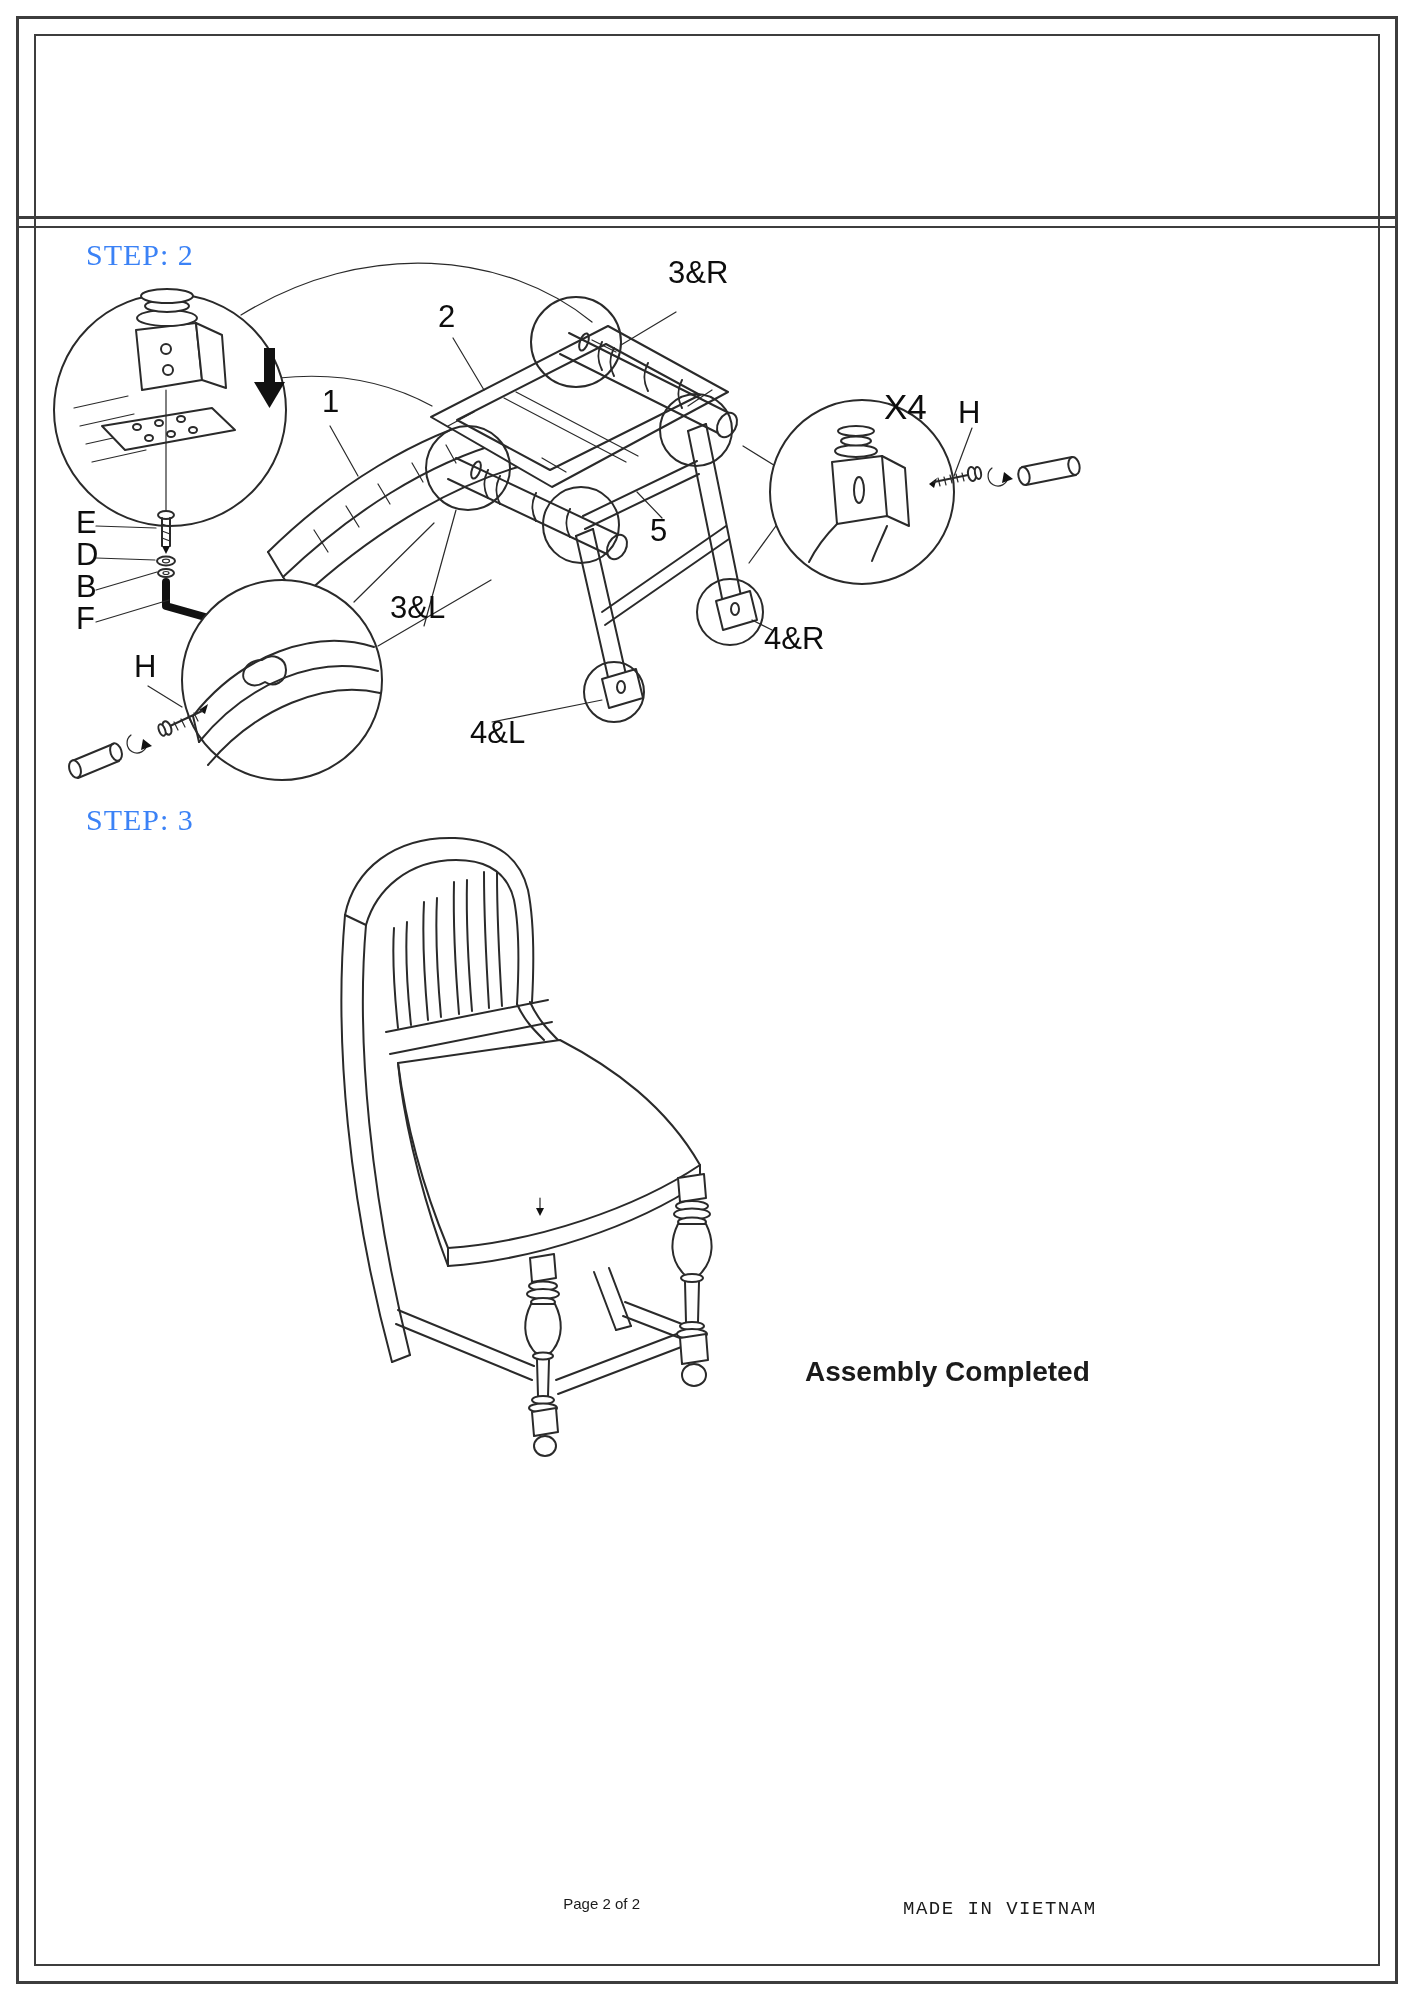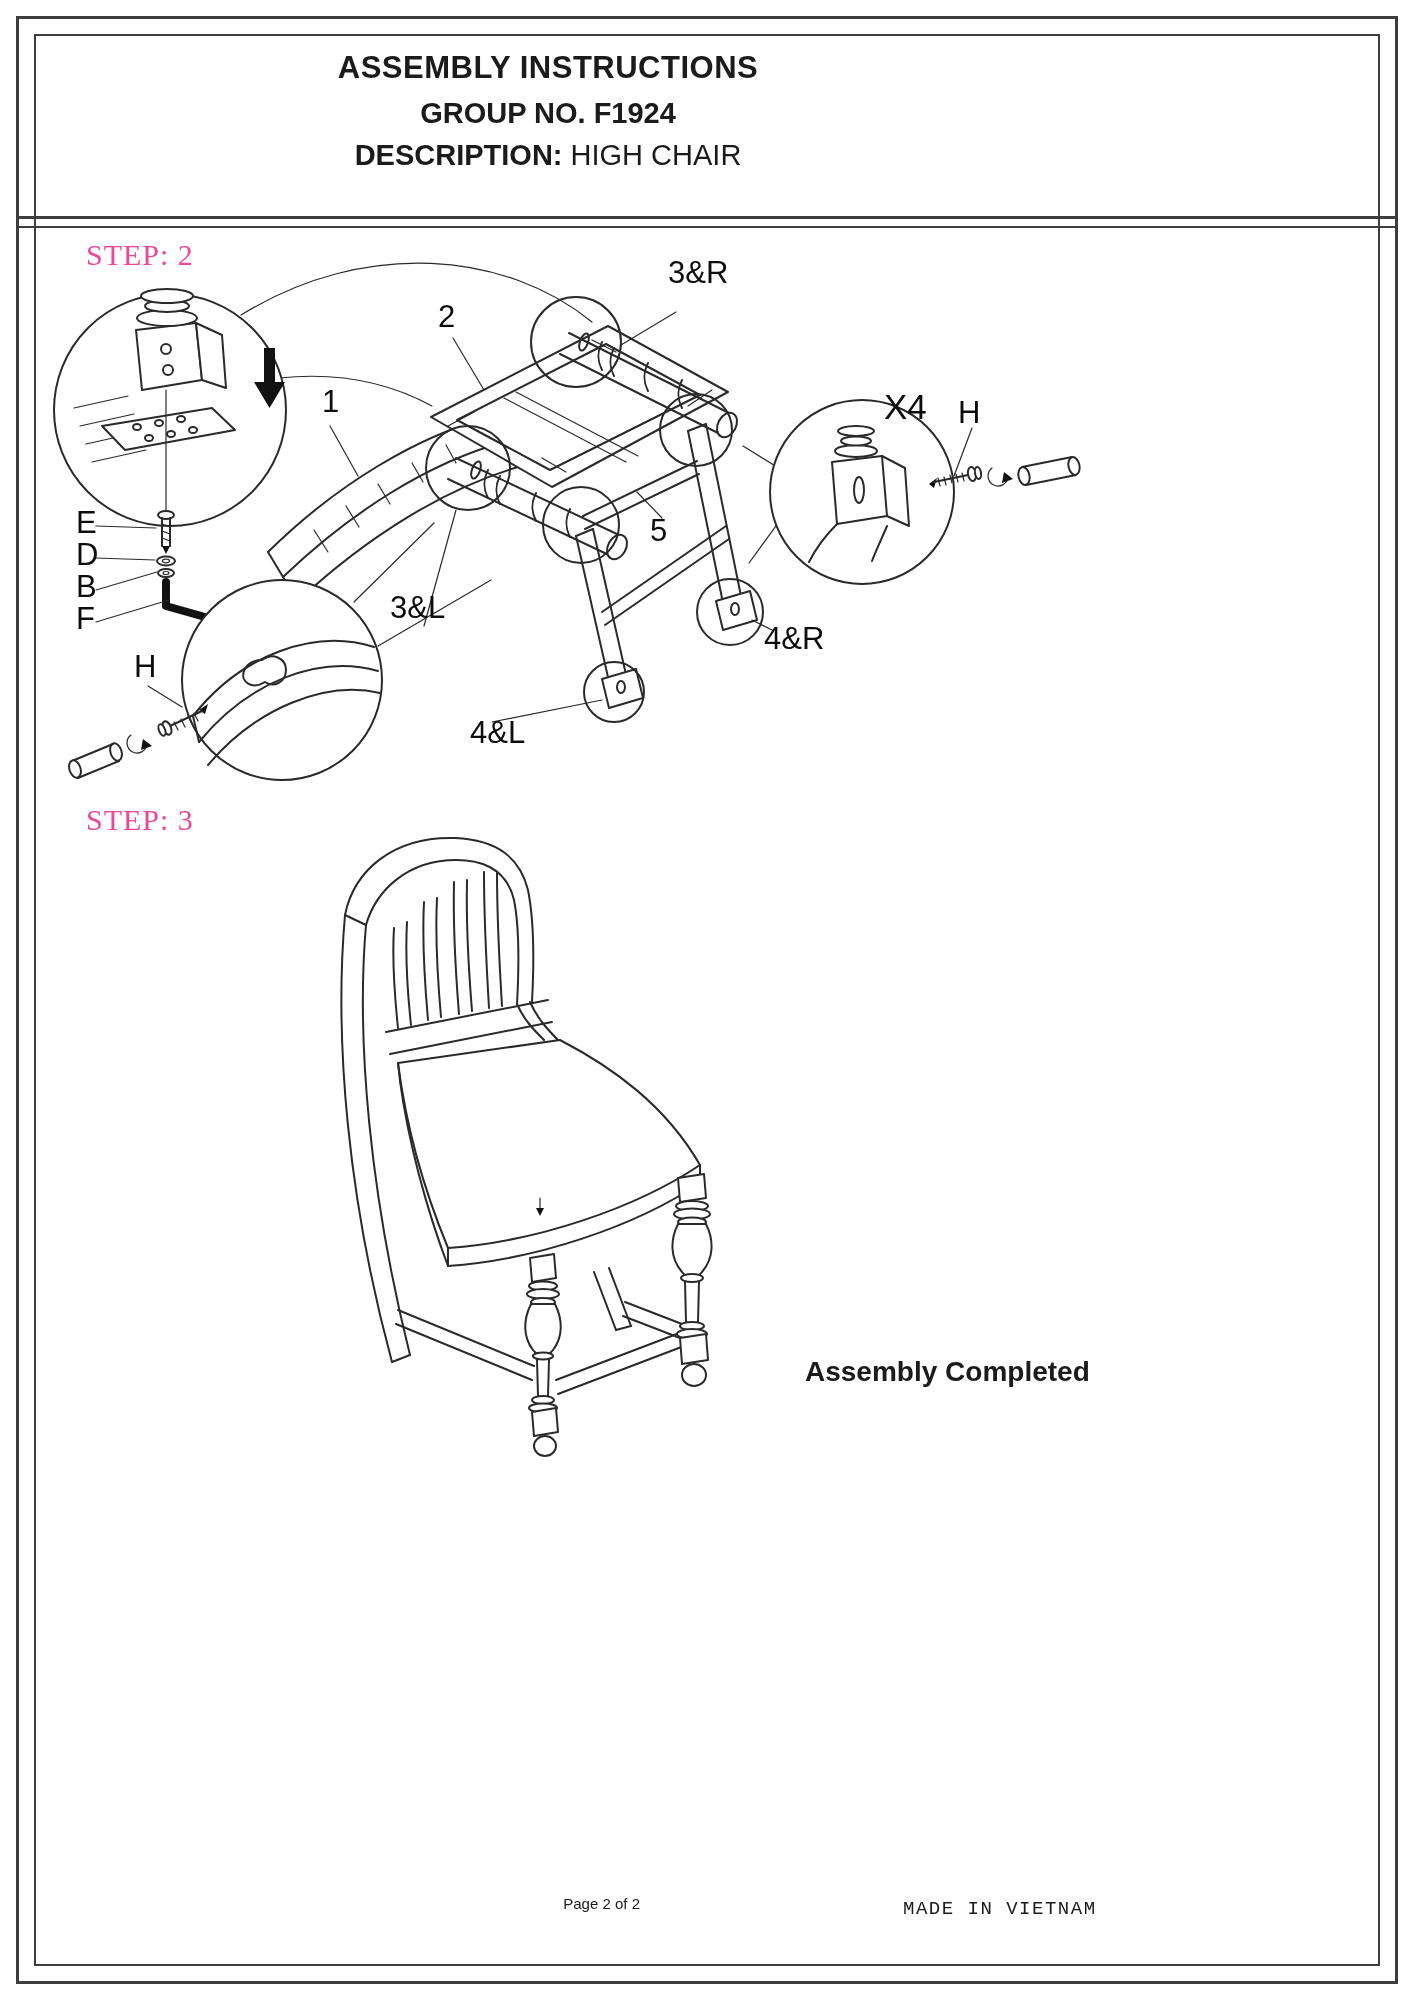--- a/index.html
+++ b/index.html
@@ -12,21 +12,21 @@
   .hr1 { top:216px; border-top:3px solid #3d3d3d; }
   .hr2 { top:226px; border-top:2px solid #3d3d3d; }
 
   .header { position:absolute; left:36px; top:50px; width:1024px; text-align:center; }
   .header .h1 { font-size:31px; font-weight:bold; letter-spacing:.5px; }
   .header .h2 { font-size:29px; font-weight:bold; margin-top:11px; }
   .header .h3 { font-size:29px; font-weight:normal; margin-top:9px; }
   .header .h3 .lbl { font-weight:bold; }
 
   .step-label { position:absolute; left:86px; font-family:"Liberation Serif", serif;
-                font-size:30px; color:#ec4899; letter-spacing:1px; }
+                font-size:30px; color:#3b82f6; letter-spacing:1px; }
   #step2-label { top:238px; }
   #step3-label { top:803px; }
 
   .diagram { position:absolute; left:36px; }
   #step2-svg { top:230px; }
   #step3-svg { top:810px; }
 
   .co { position:absolute; font-size:31px; color:#0d0d0d; line-height:1.1; white-space:nowrap; }
   .co-x4 { font-size:35px;margin-top:28px; }
 
@@ -43,28 +43,20 @@
 </head>
 <body>
 
 <div class="page">
 
   <div class="border-outer"></div>
   <div class="border-inner"></div>
   <div class="hr hr1"></div>
   <div class="hr hr2"></div>
 
-  <div class="header">
-    <div class="h1">ASSEMBLY INSTRUCTIONS</div>
-    <div class="h2">GROUP NO. F1924</div>
-    <div class="h3">
-      <span class="lbl">DESCRIPTION:</span>
-      <span>HIGH CHAIR</span>
-    </div>
-  </div>
 
   <div id="step2-label" class="step-label">STEP: 2</div>
 
   <svg id="step2-svg" class="diagram" width="1342" height="575" viewBox="0 0 1342 575">
 
     <g>
       <path class="thin" d="M205,85 C330,8 470,22 556,92"></path>
       <path class="thin" d="M243,148 C300,142 352,152 396,176"></path>
       <path class="thin" d="M318,372 L398,293"></path>
       <path class="thin" d="M342,416 L455,350"></path>

